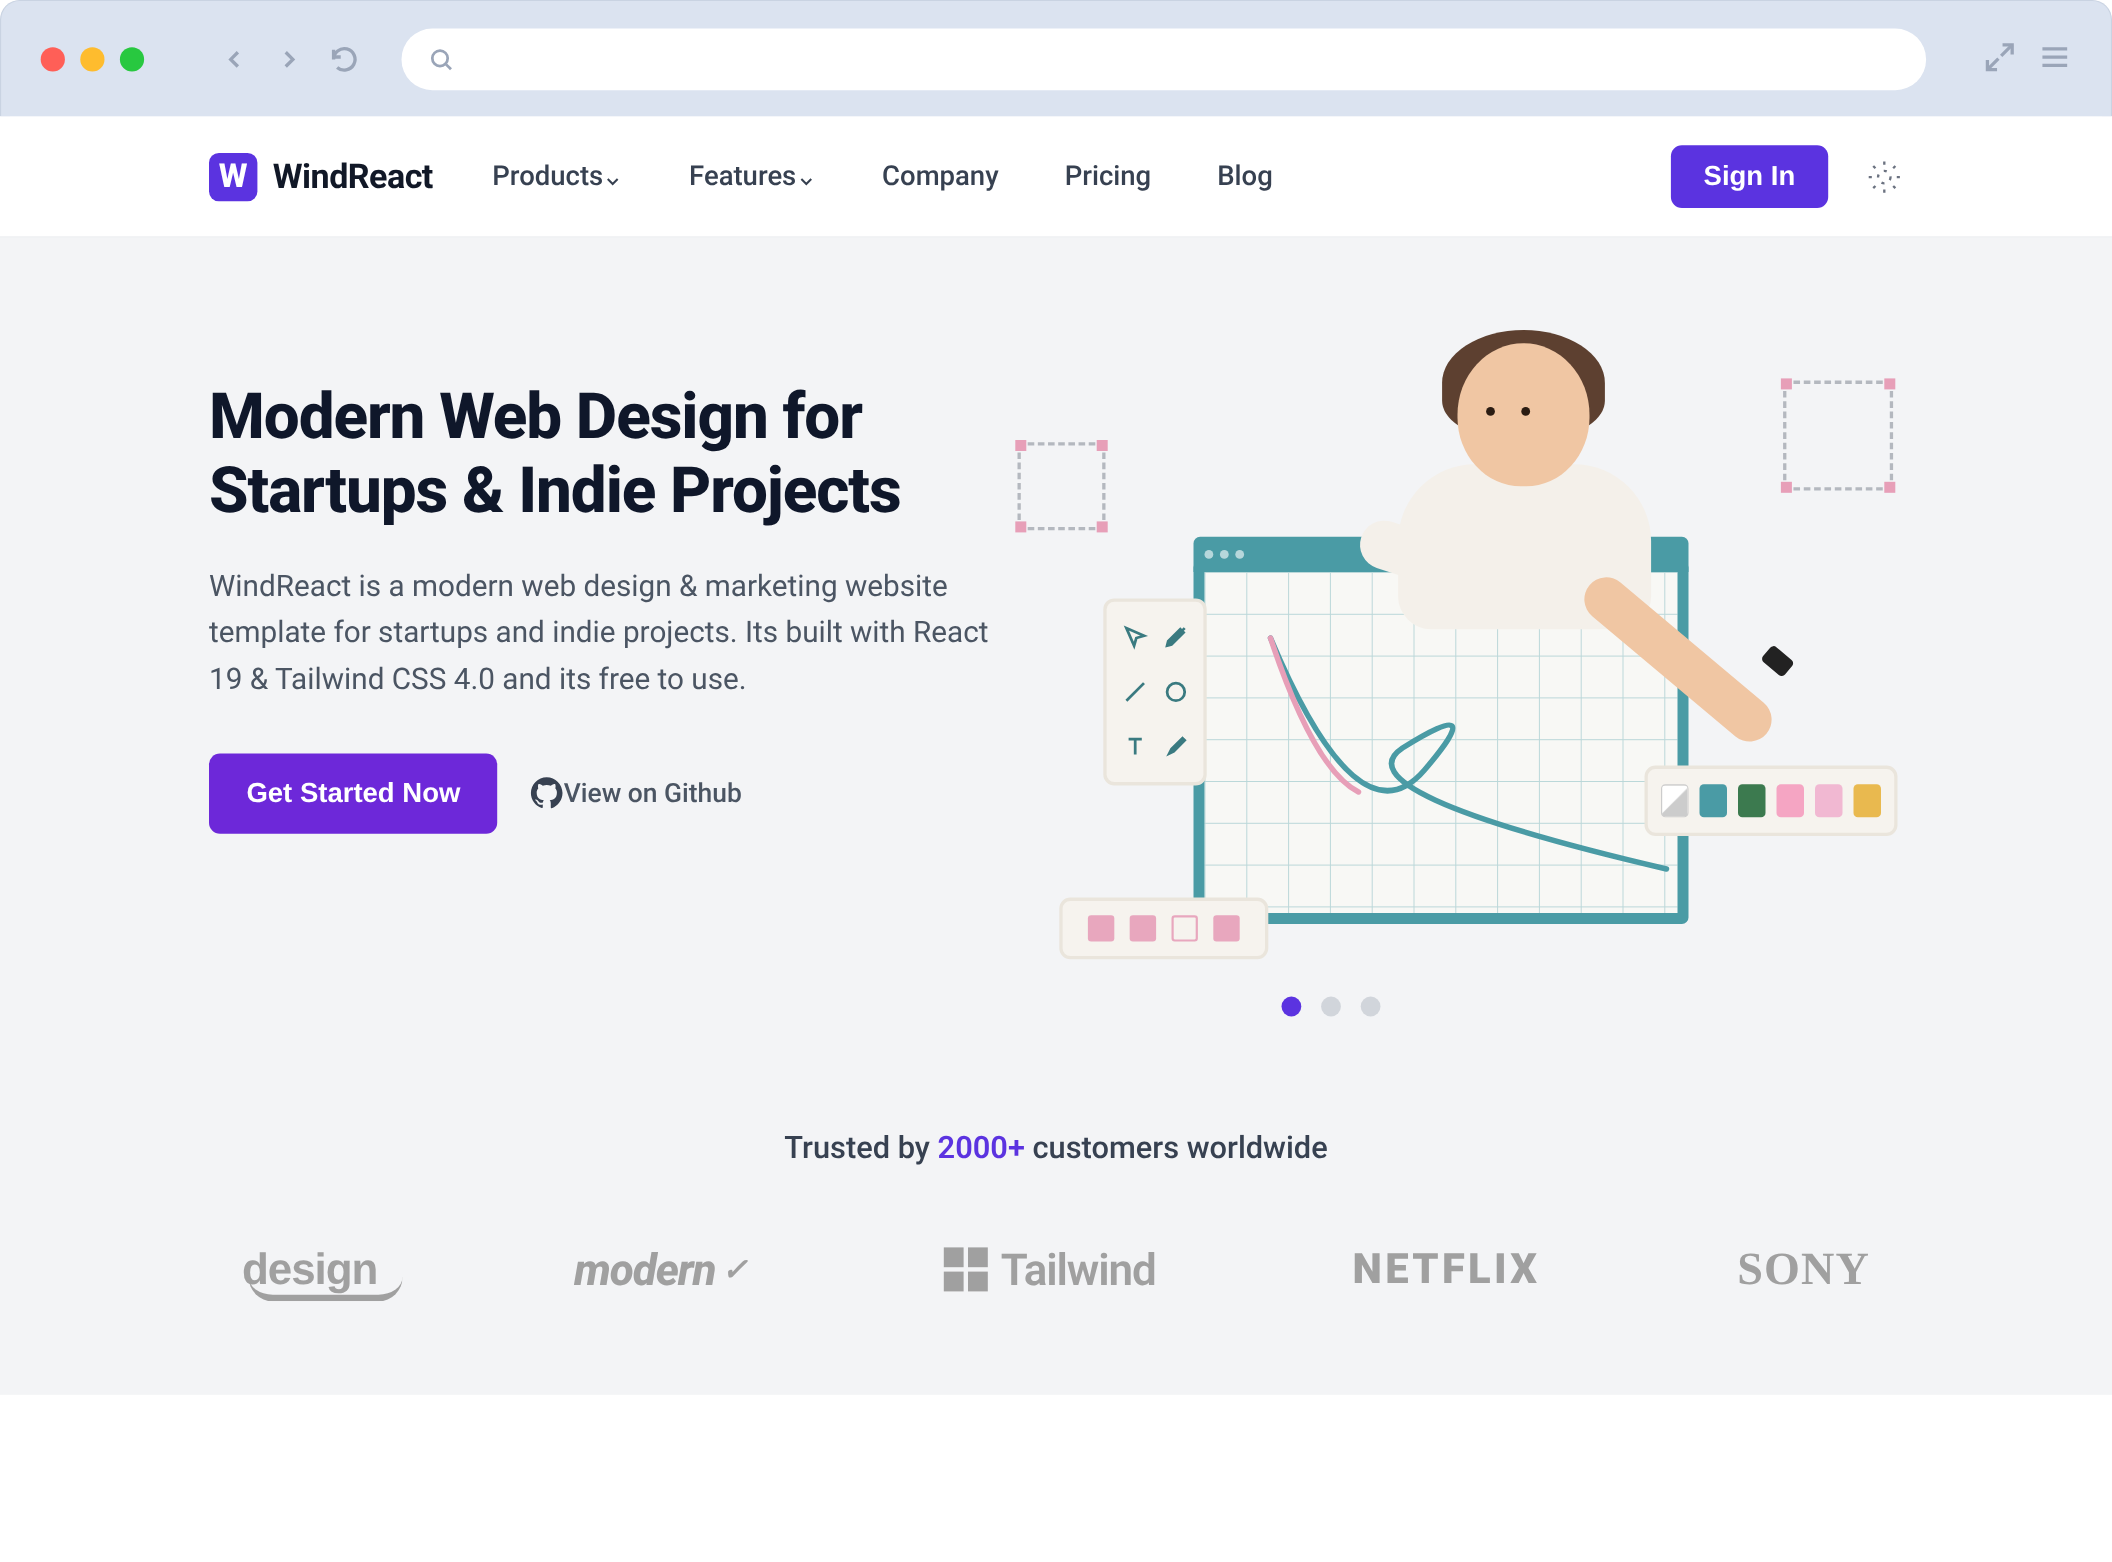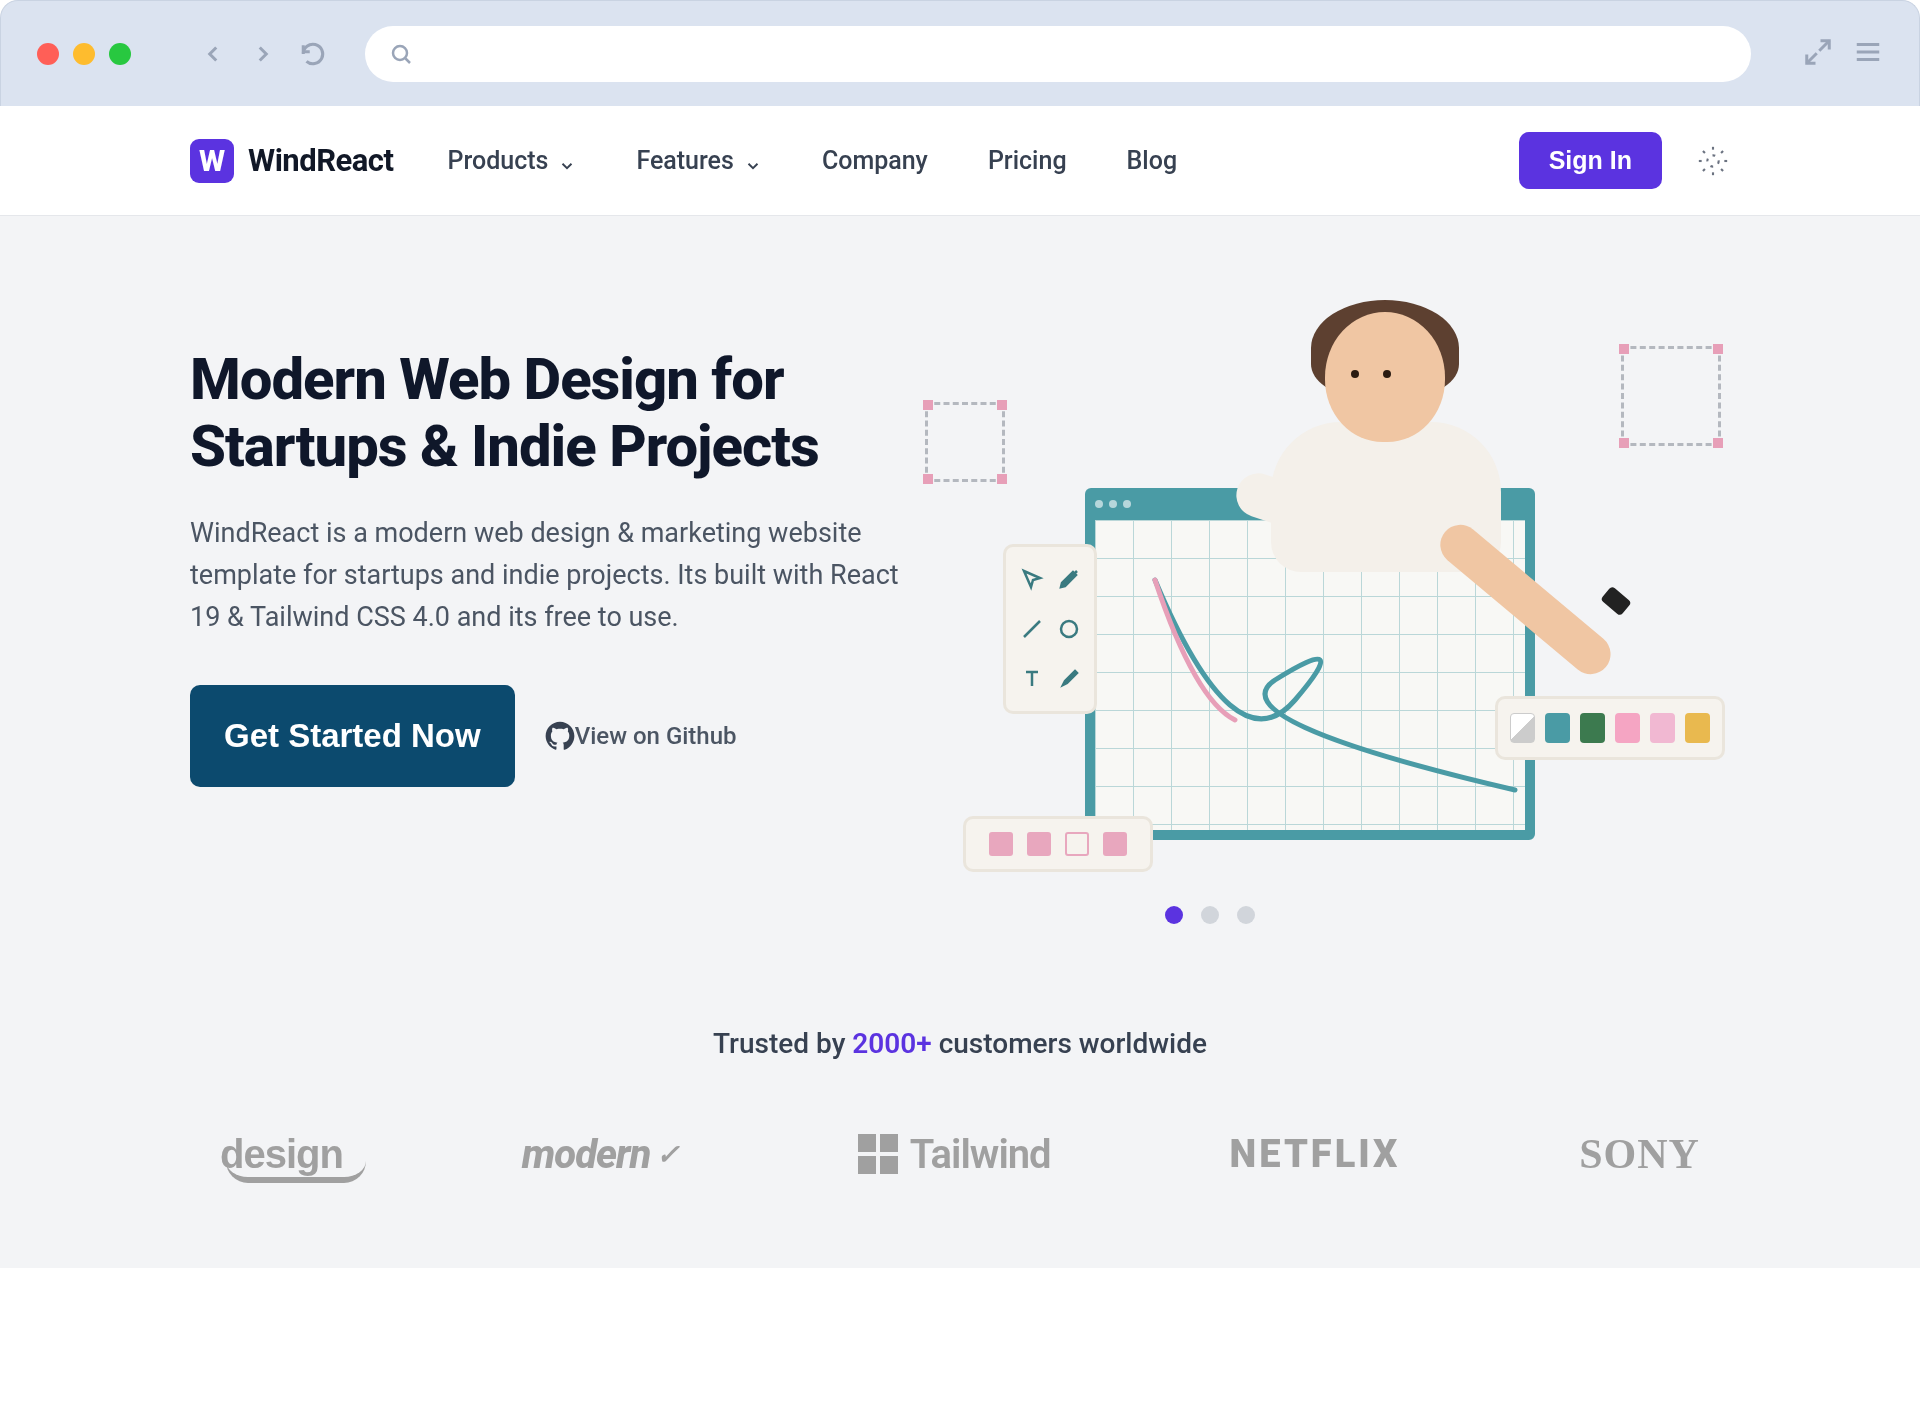--- a/index.html
+++ b/index.html
@@ -58,21 +58,21 @@
 }
 .logo-wrap { display: flex; align-items: center; gap: 14px; }
 .logo-mark {
   width: 44px; height: 44px; background: #5b33e0; border-radius: 9px;
   display: flex; align-items: center; justify-content: center;
   color: #fff; font-weight: 800; font-size: 30px;
 }
 .logo-text { font-size: 31px; font-weight: 700; color: #111827; letter-spacing: -0.5px;}
 .main-nav { display: flex; gap: 60px; margin-left: 54px; }
 .nav-item {
-  display: flex; align-items: center; gap: 10px;
+  display: flex; align-items: center; 
   font-size: 25px; font-weight: 500; color: #374151; cursor: pointer;
 }
 .nav-item .chev { width: 18px; height: 18px; }
 .nav-item .chev svg { width: 100%; height: 100%; stroke: #374151; fill: none; stroke-width: 2.5; }
 .header-right { margin-left: auto; display: flex; align-items: center; gap: 34px; }
 .signin-btn {
   background: #5b33e0; color: #fff; font-size: 25px; font-weight: 600;
   padding: 14px 30px; border-radius: 10px; border: none; cursor: pointer;
 }
 .theme-toggle {
@@ -92,22 +92,22 @@
   font-size: 58px; font-weight: 800; color: #0f172a; line-height: 1.15;
   letter-spacing: -1px;
   white-space: pre-line;
 }
 .hero-desc {
   margin-top: 34px;
   font-size: 27px; color: #4b5563; line-height: 1.55;
 }
 .hero-cta { margin-top: 46px; display: flex; align-items: center; gap: 30px; }
 .cta-primary {
-  background: #0c4a6e; color: #fff; font-size: 33px; font-weight: 700;
-  padding: 32px 34px; border-radius: 10px; border: none; cursor: pointer;
+  background: #6d28d9; color: #fff; font-size: 25px; font-weight: 700;
+  padding: 22px 34px; border-radius: 10px; border: none; cursor: pointer;
 }
 .cta-secondary {
   display: flex; align-items: center; 
   font-size: 24px; color: #4b5563; cursor: pointer; font-weight: 500;
 }
 .cta-secondary svg { width: 30px; height: 30px; fill: #374151; }
 
 .hero-right { flex: 1; position: relative; display: flex; justify-content: center; }
 .illus {
   position: relative; width: 760px; height: 520px;

